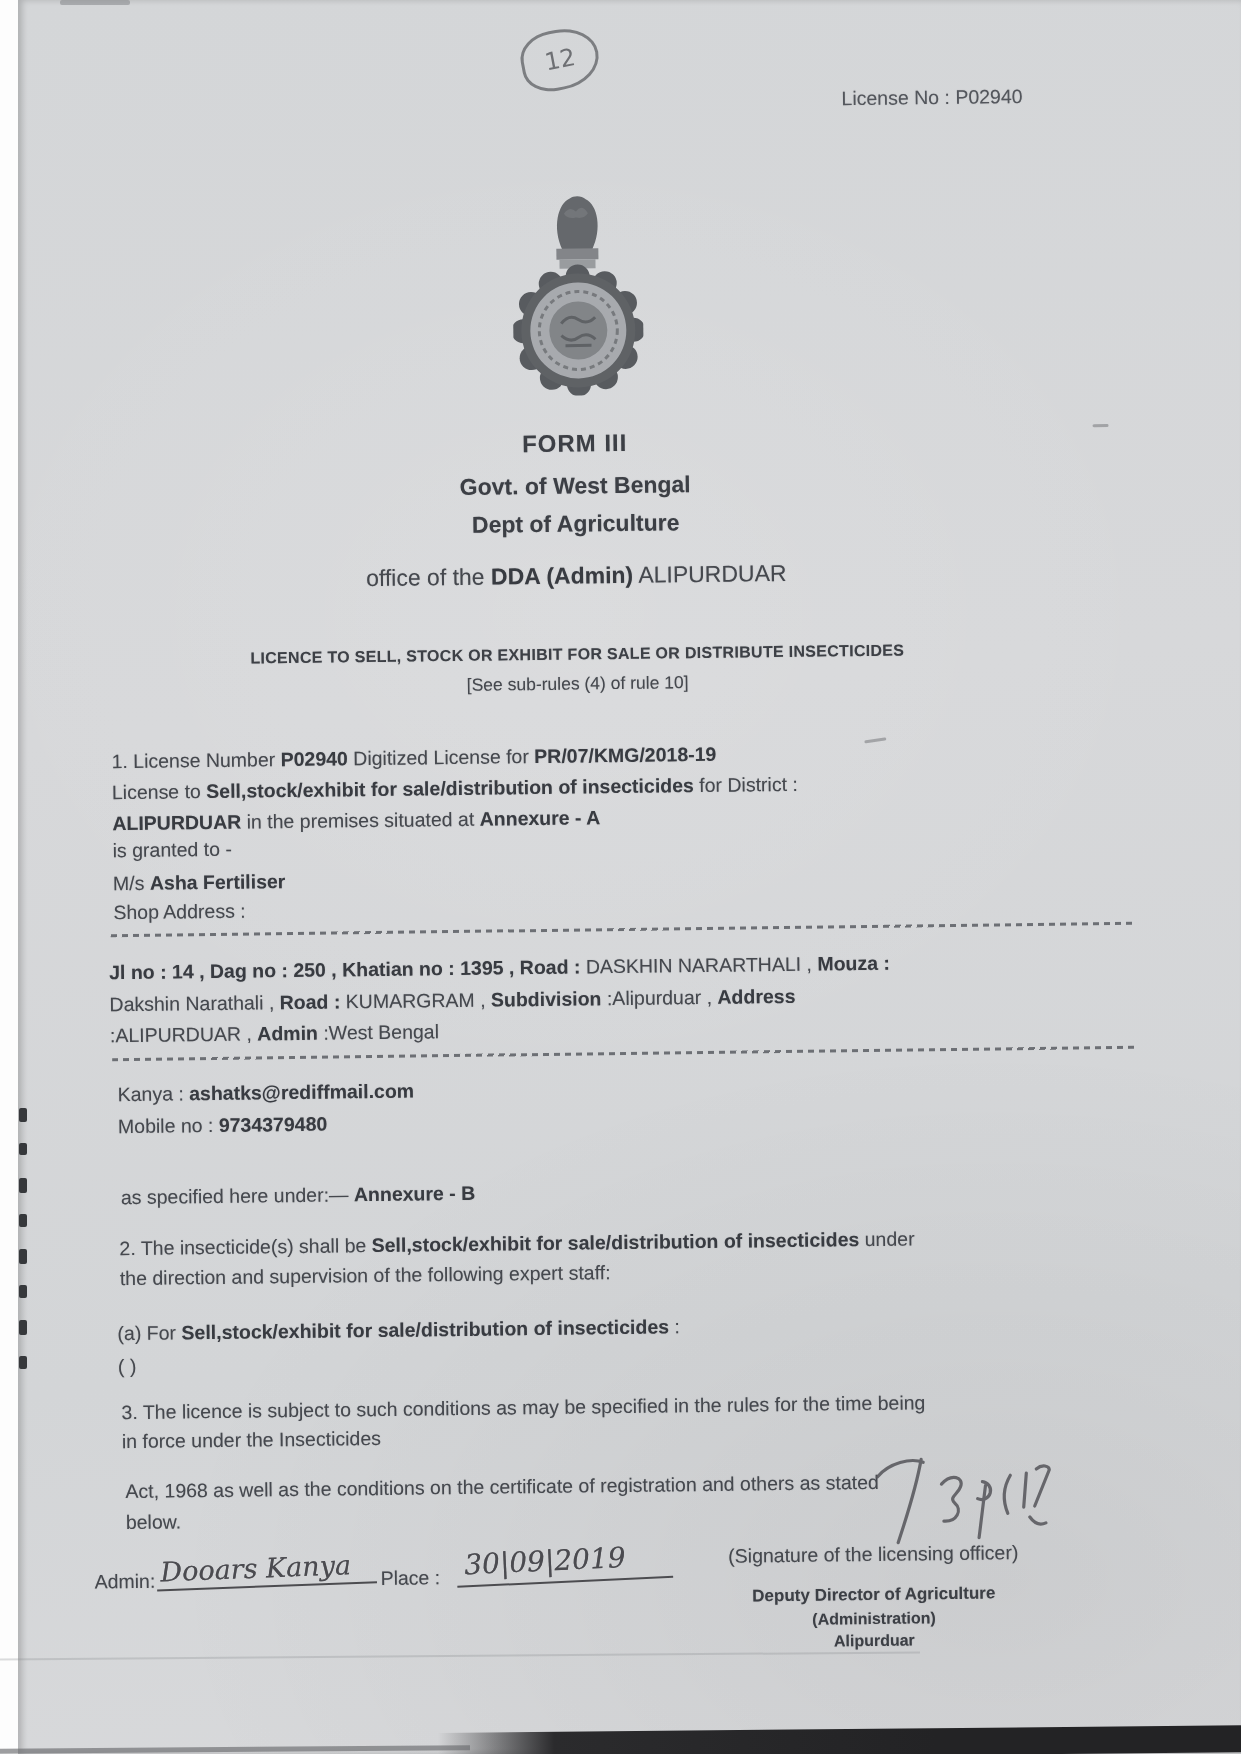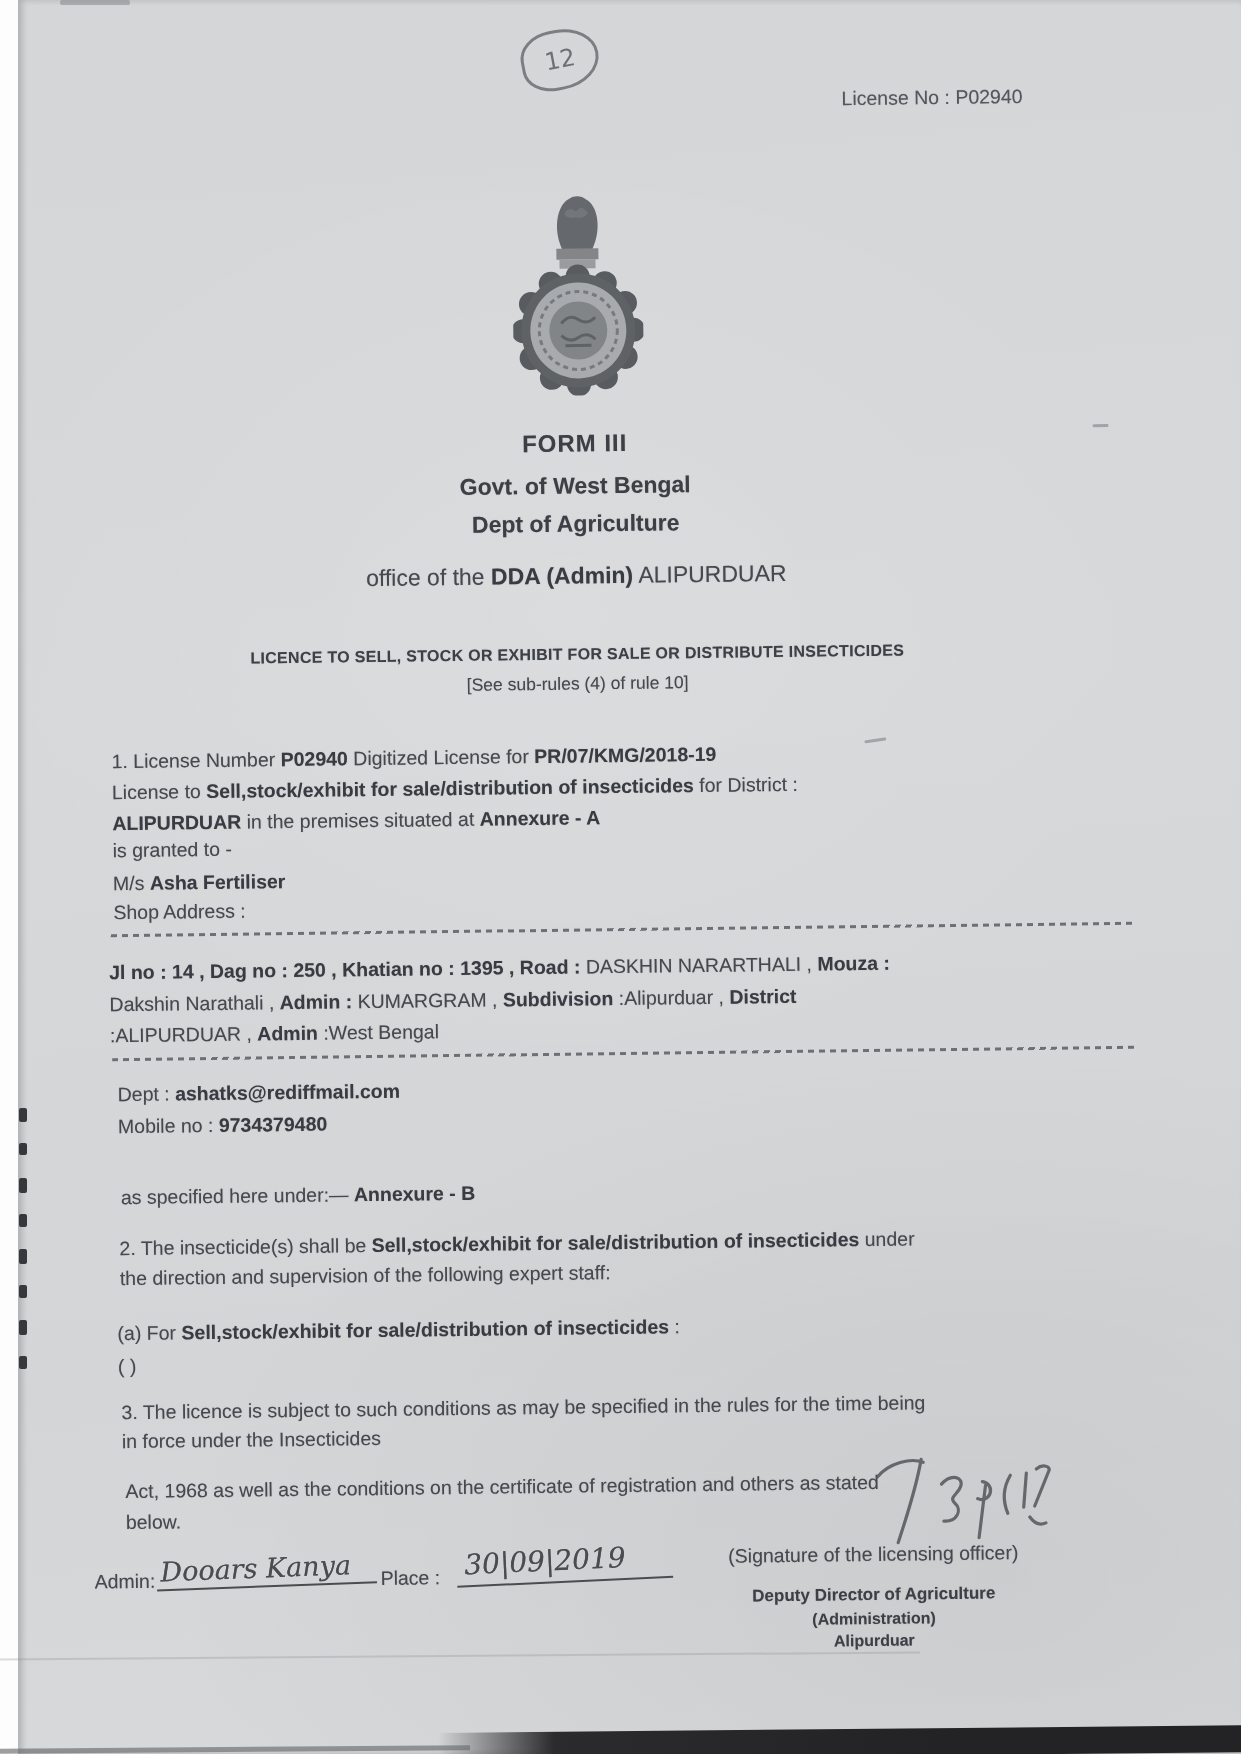--- a/index.html
+++ b/index.html
@@ -100,26 +100,26 @@
 License to </span><b>Sell,stock/exhibit for sale/distribution of insecticides</b><span> for District :
 </span><b>ALIPURDUAR</b><span> in the premises situated at </span><b>Annexure - A</b></div>
 
     <div class="t" style="left:113px;top:829px;">is granted to -</div>
     <div class="t" style="left:113px;top:862px;"><span>M/s </span><b>Asha Fertiliser</b></div>
     <div class="t" style="left:113px;top:891px;">Shop Address :</div>
 
     <div class="dash" style="left:110px;top:928px;width:1022px;"></div>
 
     <div class="t" style="left:108px;top:951px;width:940px;line-height:31.5px;"><b>Jl no : 14 , Dag no : 250 , Khatian no : 1395 , Road : </b><span>DASKHIN NARARTHALI , </span><b>Mouza :</b><span>
-Dakshin Narathali , </span><b>Admin : </b><span>KUMARGRAM , </span><b>Subdivision </b><span>:Alipurduar , </span><b>District</b><span>
+Dakshin Narathali , </span><b>Road : </b><span>KUMARGRAM , </span><b>Subdivision </b><span>:Alipurduar , </span><b>Address</b><span>
 :ALIPURDUAR , </span><b>Admin </b><span>:West Bengal</span></div>
 
     <div class="dash" style="left:110px;top:1052px;width:1022px;"></div>
 
-    <div class="t" style="left:115px;top:1073px;"><span>Dept : </span><b>ashatks@rediffmail.com</b></div>
+    <div class="t" style="left:115px;top:1073px;"><span>Kanya : </span><b>ashatks@rediffmail.com</b></div>
     <div class="t" style="left:115px;top:1105px;"><span>Mobile no : </span><b>9734379480</b></div>
 
     <div class="t" style="left:117px;top:1176px;"><span>as specified here under:— </span><b>Annexure - B</b></div>
 
     <div class="t" style="left:115px;top:1227px;width:930px;line-height:30px;"><span>2. The insecticide(s) shall be </span><b>Sell,stock/exhibit for sale/distribution of insecticides</b><span> under
 the direction and supervision of the following expert staff:</span></div>
 
     <div class="t" style="left:112px;top:1312px;"><span>(a) For </span><b>Sell,stock/exhibit for sale/distribution of insecticides</b><span> :</span></div>
     <div class="t" style="left:112px;top:1345px;">( )</div>
 

